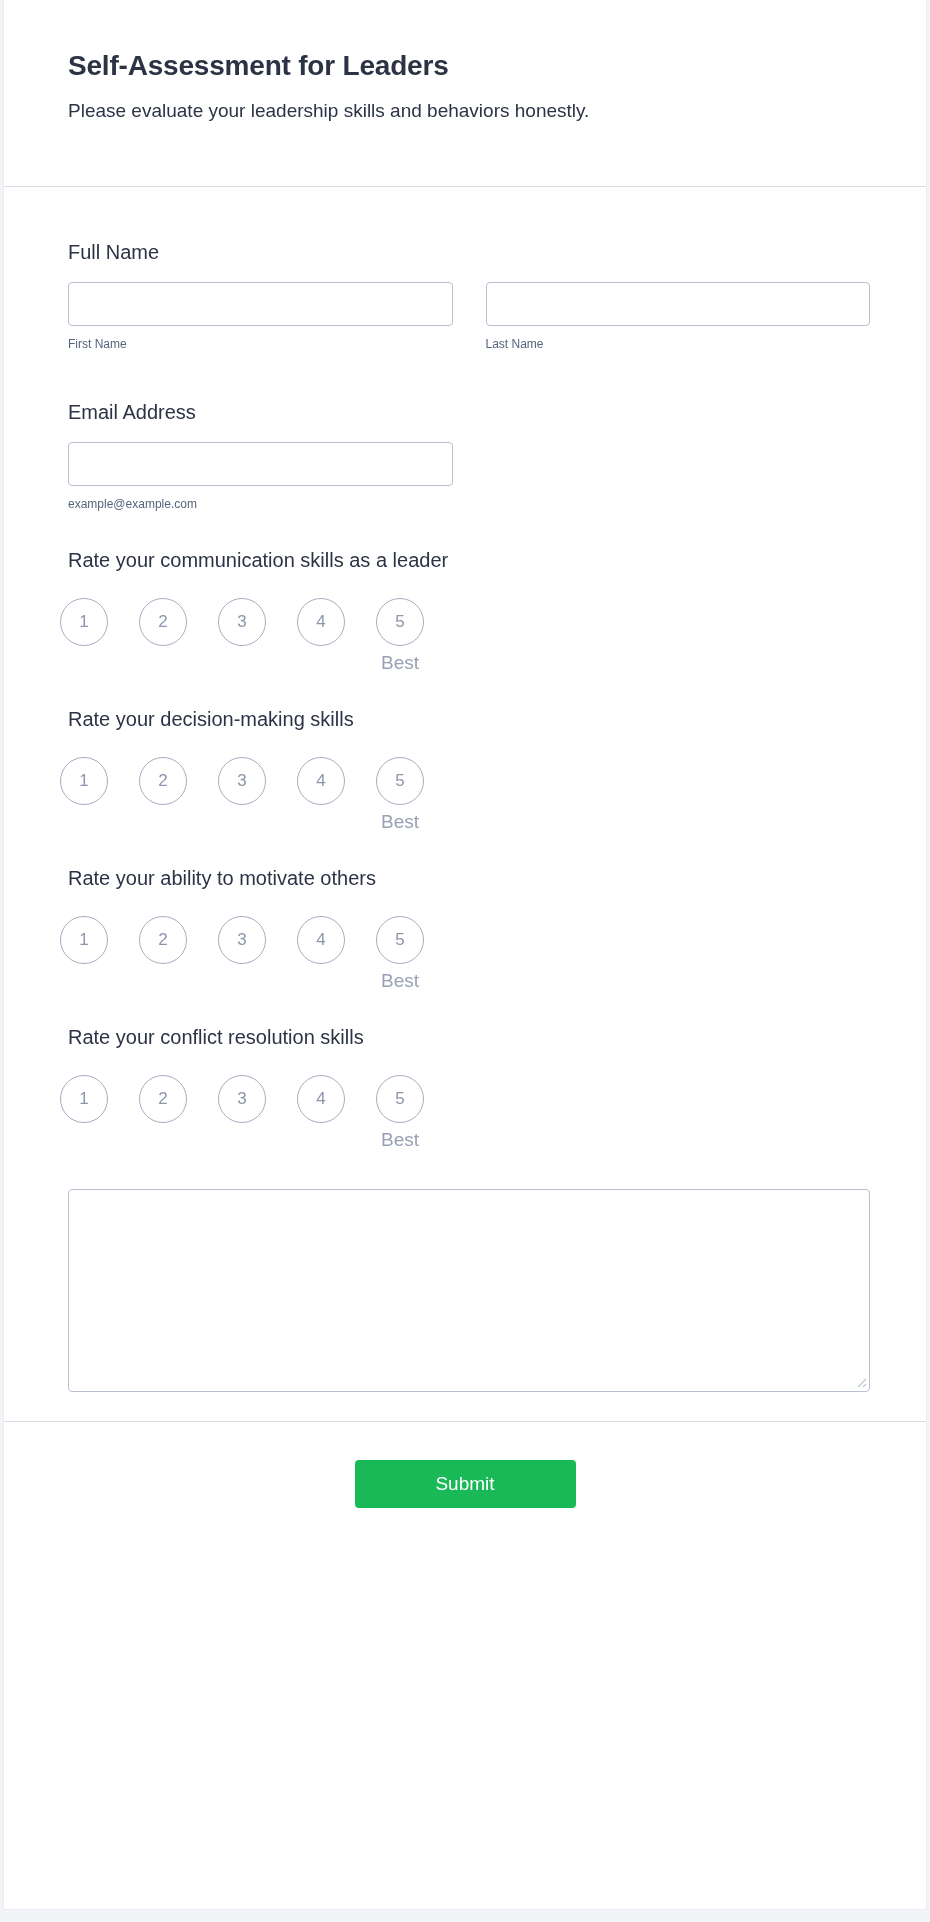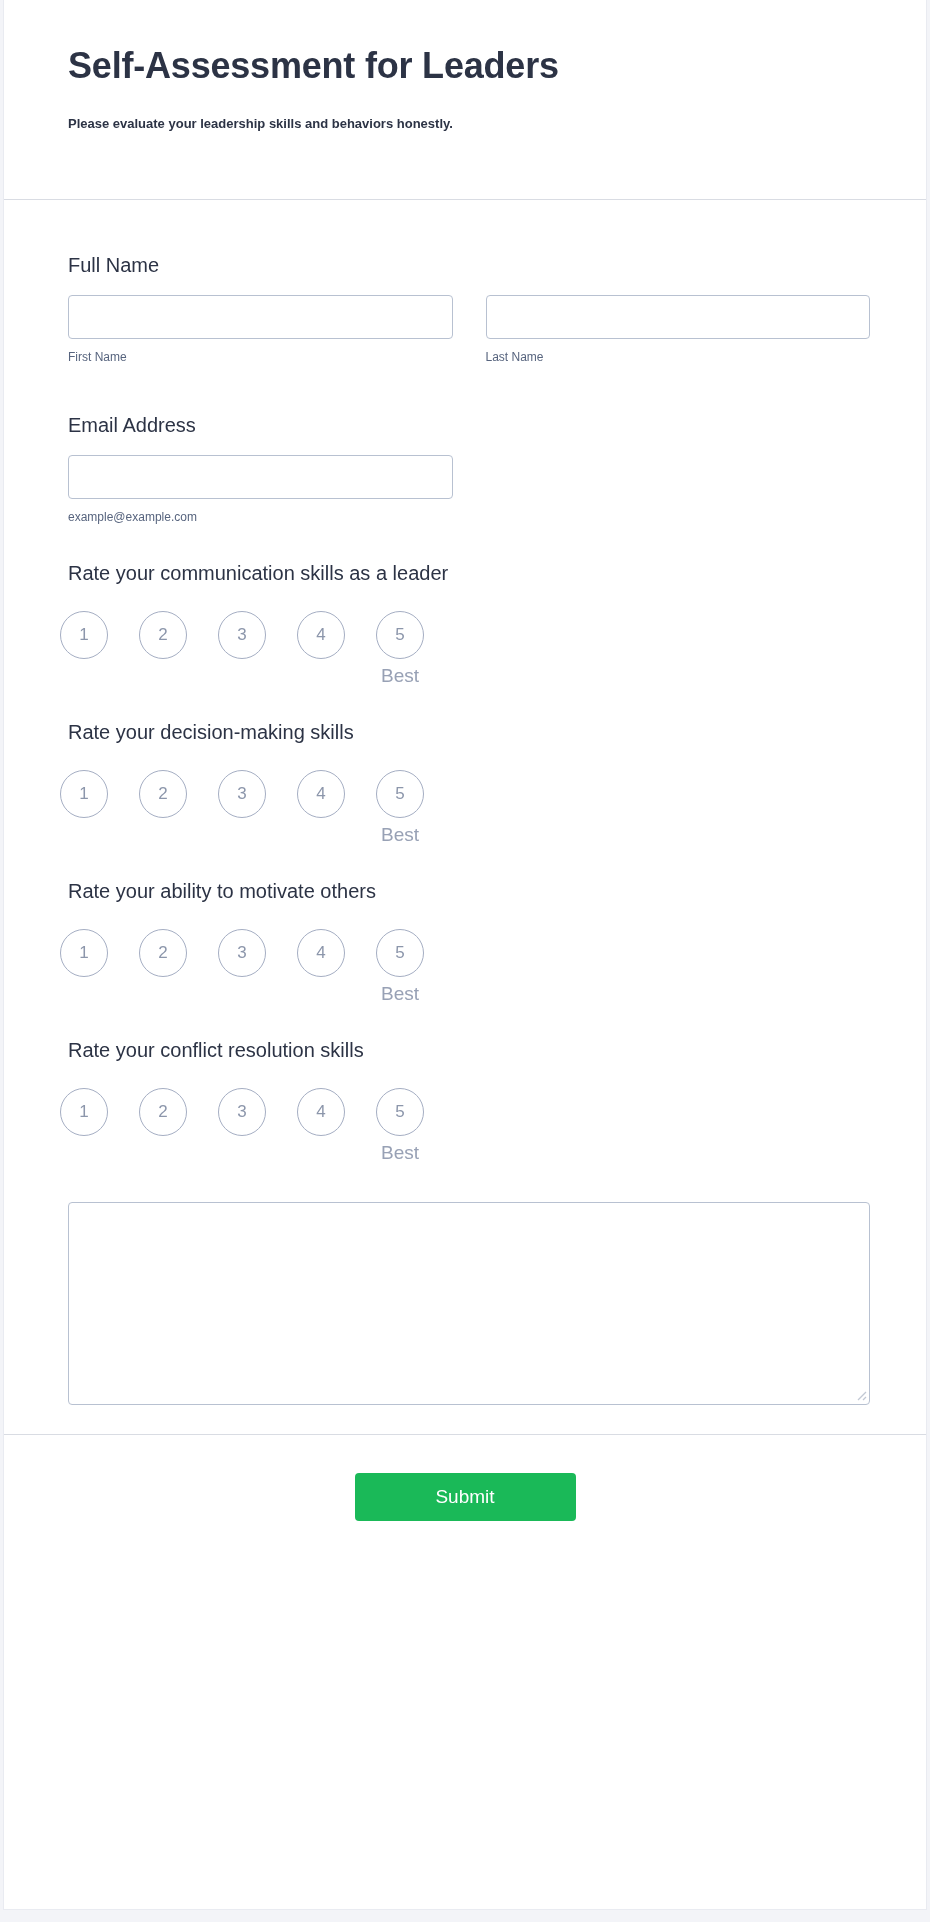--- a/index.html
+++ b/index.html
@@ -15,31 +15,31 @@
     background: #ffffff;
     margin: 0 3px;
     min-height: 1910px;
     border: 1px solid #e9ebf1;
     border-top: none;
   }
   .form-header {
     padding: 44px 64px 62px 64px;
   }
   .form-title {
-    font-size: 36px;
+    font-size: 28px;
     line-height: 44px;
     font-weight: 700;
     color: #2c3345;
     letter-spacing: -0.2px;
   }
   .form-subtitle {
-    margin-top: 23px;
-    font-size: 13px;
+    margin-top: 10px;
+    font-size: 19px;
     line-height: 26px;
-    font-weight: 700;
+    font-weight: 400;
     color: #2c3345;
   }
   .divider {
     border: none;
     border-top: 1px solid #d9dce3;
     height: 0;
   }
   .form-body {
     padding: 52px 56px 0 64px;
   }

